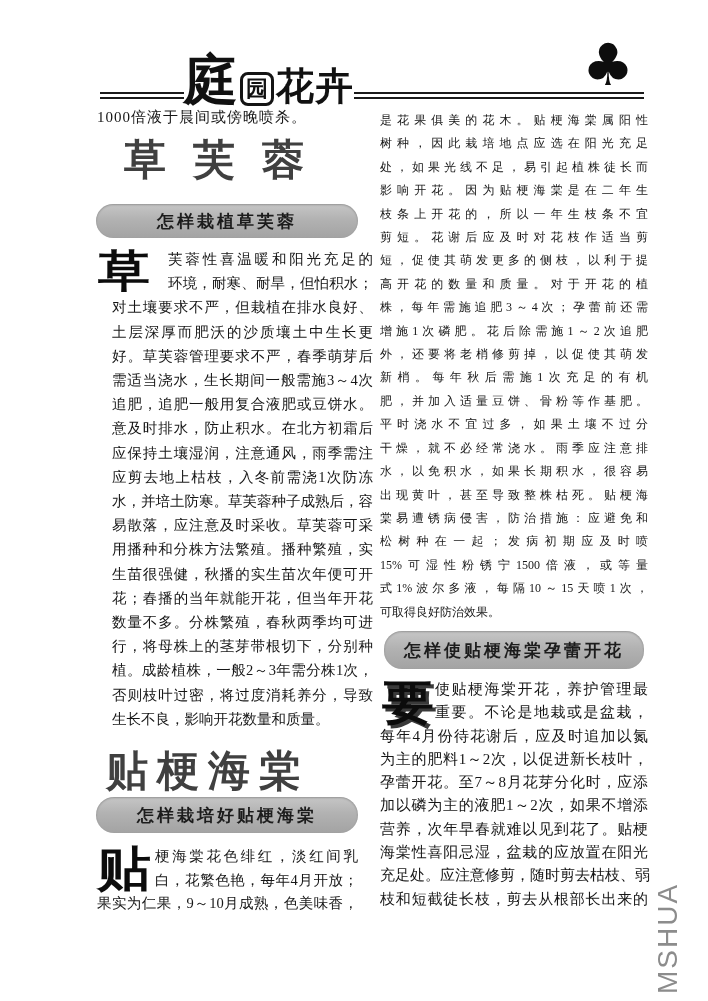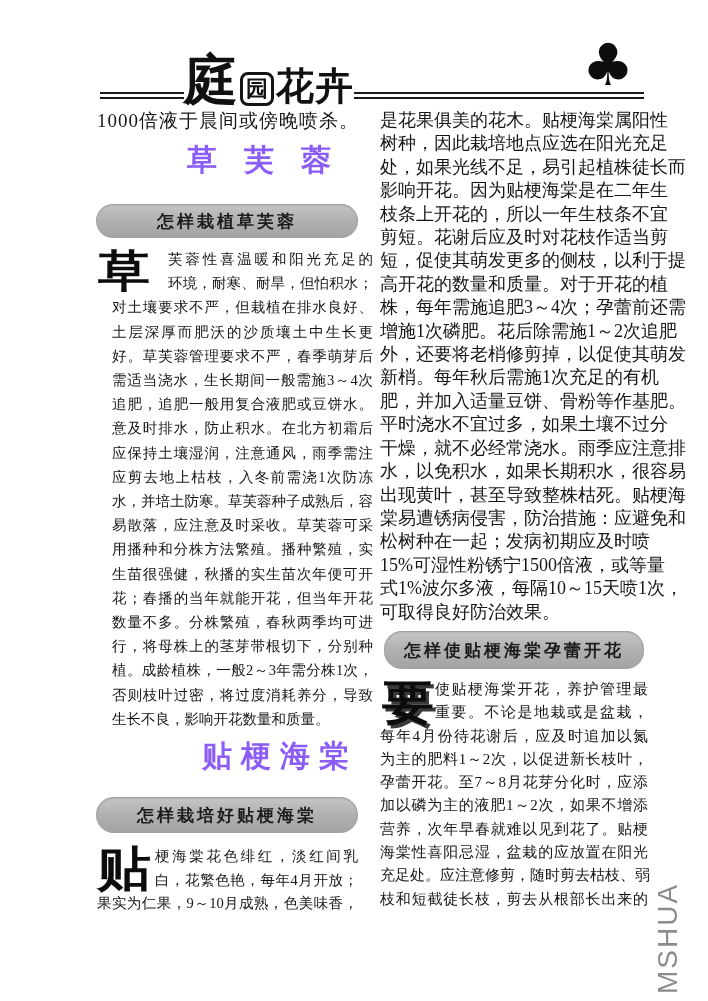--- a/index.html
+++ b/index.html
@@ -14,36 +14,36 @@
         font-family:"Liberation Sans",sans-serif;font-weight:900;color:#111;}
   .logo-ting{font-size:55px;line-height:56px;}
   .logo-yuan{width:28px;height:28px;border:3px solid #141414;border-radius:8px;display:flex;
              align-items:center;justify-content:center;font-size:22px;margin:0 2px 2px 2px;}
   .logo-huahui{font-size:38px;line-height:44px;letter-spacing:1px;text-align:right;}
   .club{position:absolute;left:582px;top:36px;font-size:58px;line-height:58px;color:#0d0d0d;
         font-family:"DejaVu Sans",sans-serif;}
 
   
   .block{position:absolute;}
-  .intro{left:97px;top:108px;width:280px;font-size:19px;letter-spacing:1px;}
+  .intro{left:97px;top:108px;width:280px;font-size:15px;letter-spacing:1px;}
   .tcol-l{width:261px;font-size:14.5px;line-height:24.2px;}
   .tcol-l2{width:261px;font-size:14.5px;line-height:23.5px;}
-  .tcol-r{width:268px;font-size:18px;line-height:23.4px;}
+  .tcol-r{width:268px;font-size:12px;line-height:23.4px;}
   .tcol-r2{width:268px;font-size:15px;line-height:23.3px;}
   .tline{text-align:justify;text-align-last:justify;text-justify:inter-character;white-space:nowrap;}
   .tline-last{text-align-last:left;}
   .indent-l1{margin-left:56px;}
   .indent-l2{margin-left:58px;}
   .indent-r{margin-left:55px;}
 
   
-  .atitle{position:absolute;width:261px;text-align:right;font-family:"Liberation Sans",sans-serif;
-          font-weight:900;color:#8b5cf6;font-size:30px;line-height:38px;}
+  .atitle{position:absolute;width:261px;text-align:left;font-family:"Liberation Sans",sans-serif;
+          font-weight:900;color:#404040;font-size:42px;line-height:38px;}
   .atitle1{left:97px;top:141px;letter-spacing:27px;text-indent:27px;}
-  .atitle2{left:97px;top:737px;letter-spacing:9px;text-indent:9px;}
+  .atitle2{left:97px;top:755px;letter-spacing:9px;text-indent:9px;font-family:Liberation Mono, monospace;}
 
   
   .banner{position:absolute;border-radius:18px;
           background:linear-gradient(180deg,#c6c6c6 0%,#b2b2b2 45%,#a3a3a3 100%);
           display:flex;align-items:center;justify-content:center;
           font-family:"Liberation Sans",sans-serif;font-weight:700;color:#1c1c1c;
           font-size:17px;letter-spacing:3px;box-shadow:0 1px 2px rgba(0,0,0,0.25) inset;}
   .banner1{left:96px;top:204px;width:262px;height:34px;}
   .banner2{left:96px;top:797px;width:262px;height:36px;}
   .banner3{left:384px;top:631px;width:260px;height:38px;}

